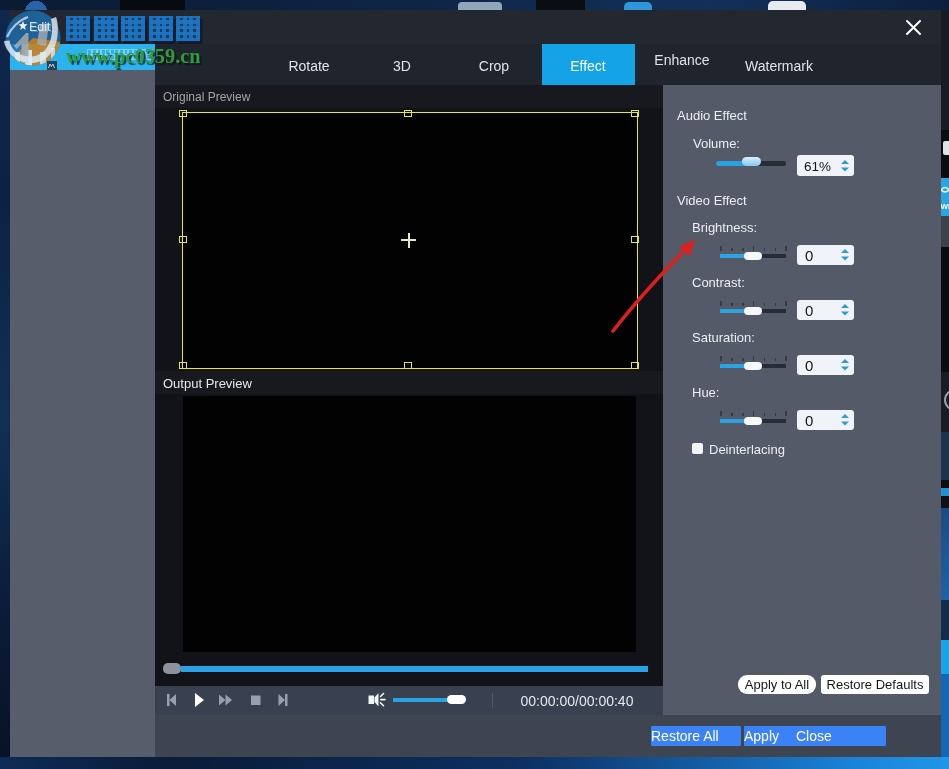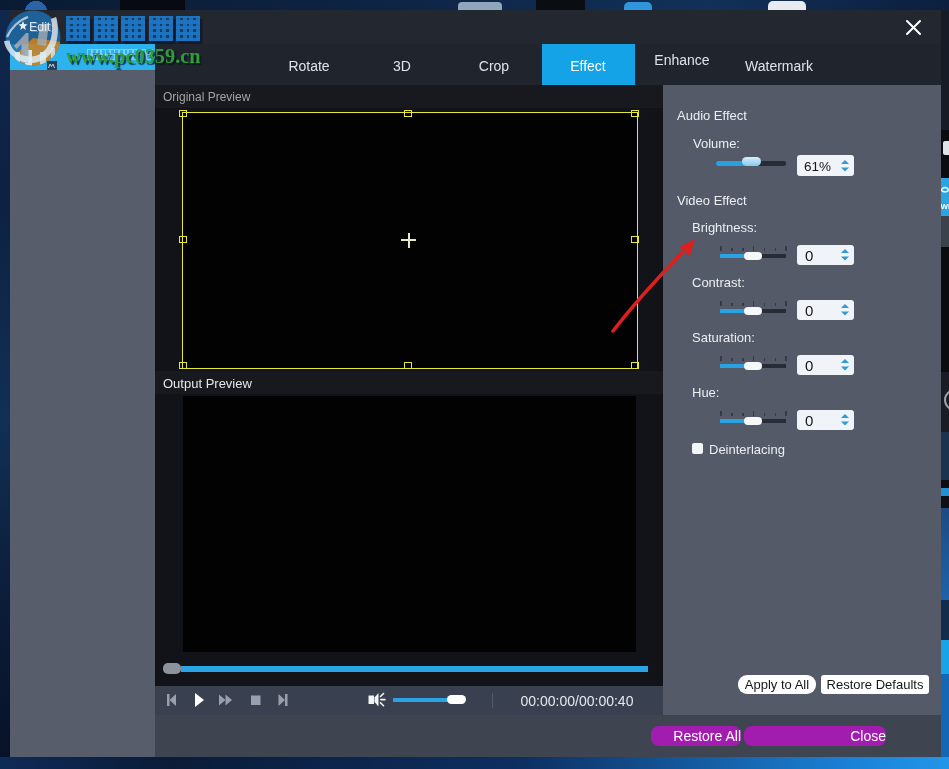--- a/index.html
+++ b/index.html
@@ -223,21 +223,21 @@
 <div class="abs" style="left:692px;top:443px;width:11px;height:11px;background:#f2f4f6;border-radius:2px"></div>
 <div class="abs" style="left:709px;top:442px;font-size:13px;color:#eceef2">Deinterlacing</div>
 
 <div class="abs" style="left:738px;top:675px;width:78px;height:19px;background:#ffffff;border-radius:9px;text-align:center;font-size:13px;color:#15161a;line-height:19px">Apply to All</div>
 <div class="abs" style="left:821px;top:675px;width:108px;height:19px;background:#ffffff;border-radius:3px;text-align:center;font-size:13px;color:#15161a;line-height:19px">Restore Defaults</div>
 
 <div class="abs" style="left:155px;top:715px;width:786px;height:42px;background:#3e4450"></div>
 <div class="abs bb" style="left:651px;top:726px">Restore All</div>
 <div class="abs bb" style="left:744px;top:726px">Apply</div>
 <div class="abs bb" style="left:796px;top:726px">Close</div>
-<style>.bb{width:90px;height:20px;background:#a21caf;border-radius:8px;text-align:right;font-size:14px;color:#fff;line-height:20px}</style>
+<style>.bb{width:90px;height:20px;background:#3b82f6;border-radius:1px;text-align:left;font-size:14px;color:#fff;line-height:20px}</style>
 
 <svg class="abs" style="left:600px;top:225px" width="110" height="120">
   <path d="M13 106 Q41 70 82 28" stroke="#dd1f1f" stroke-width="3.6" fill="none" stroke-linecap="round"></path>
   <polygon points="95,14 89.5,31.5 79.2,22.2" fill="#dd1f1f"></polygon>
 </svg>
 
 <svg class="abs" style="left:0px;top:6px" width="72" height="68" viewBox="0 0 72 68">
   <defs>
     <clipPath id="gc">
         <circle cx="33" cy="32" r="27.5"></circle>

